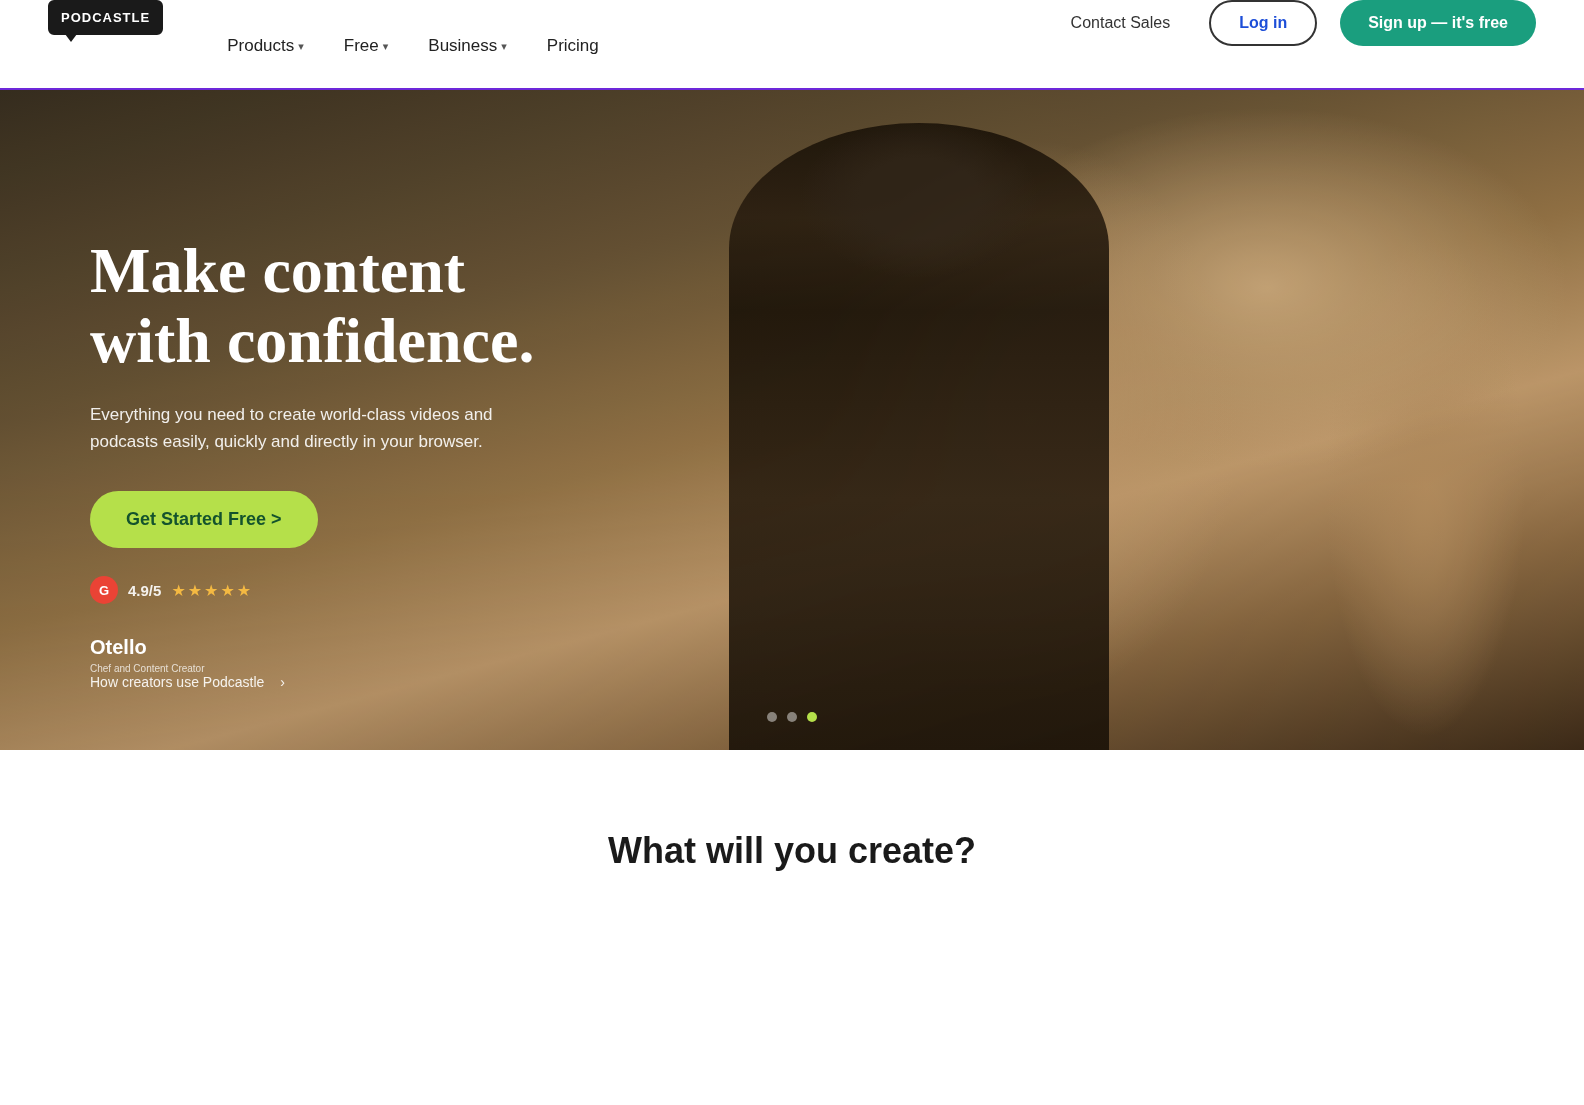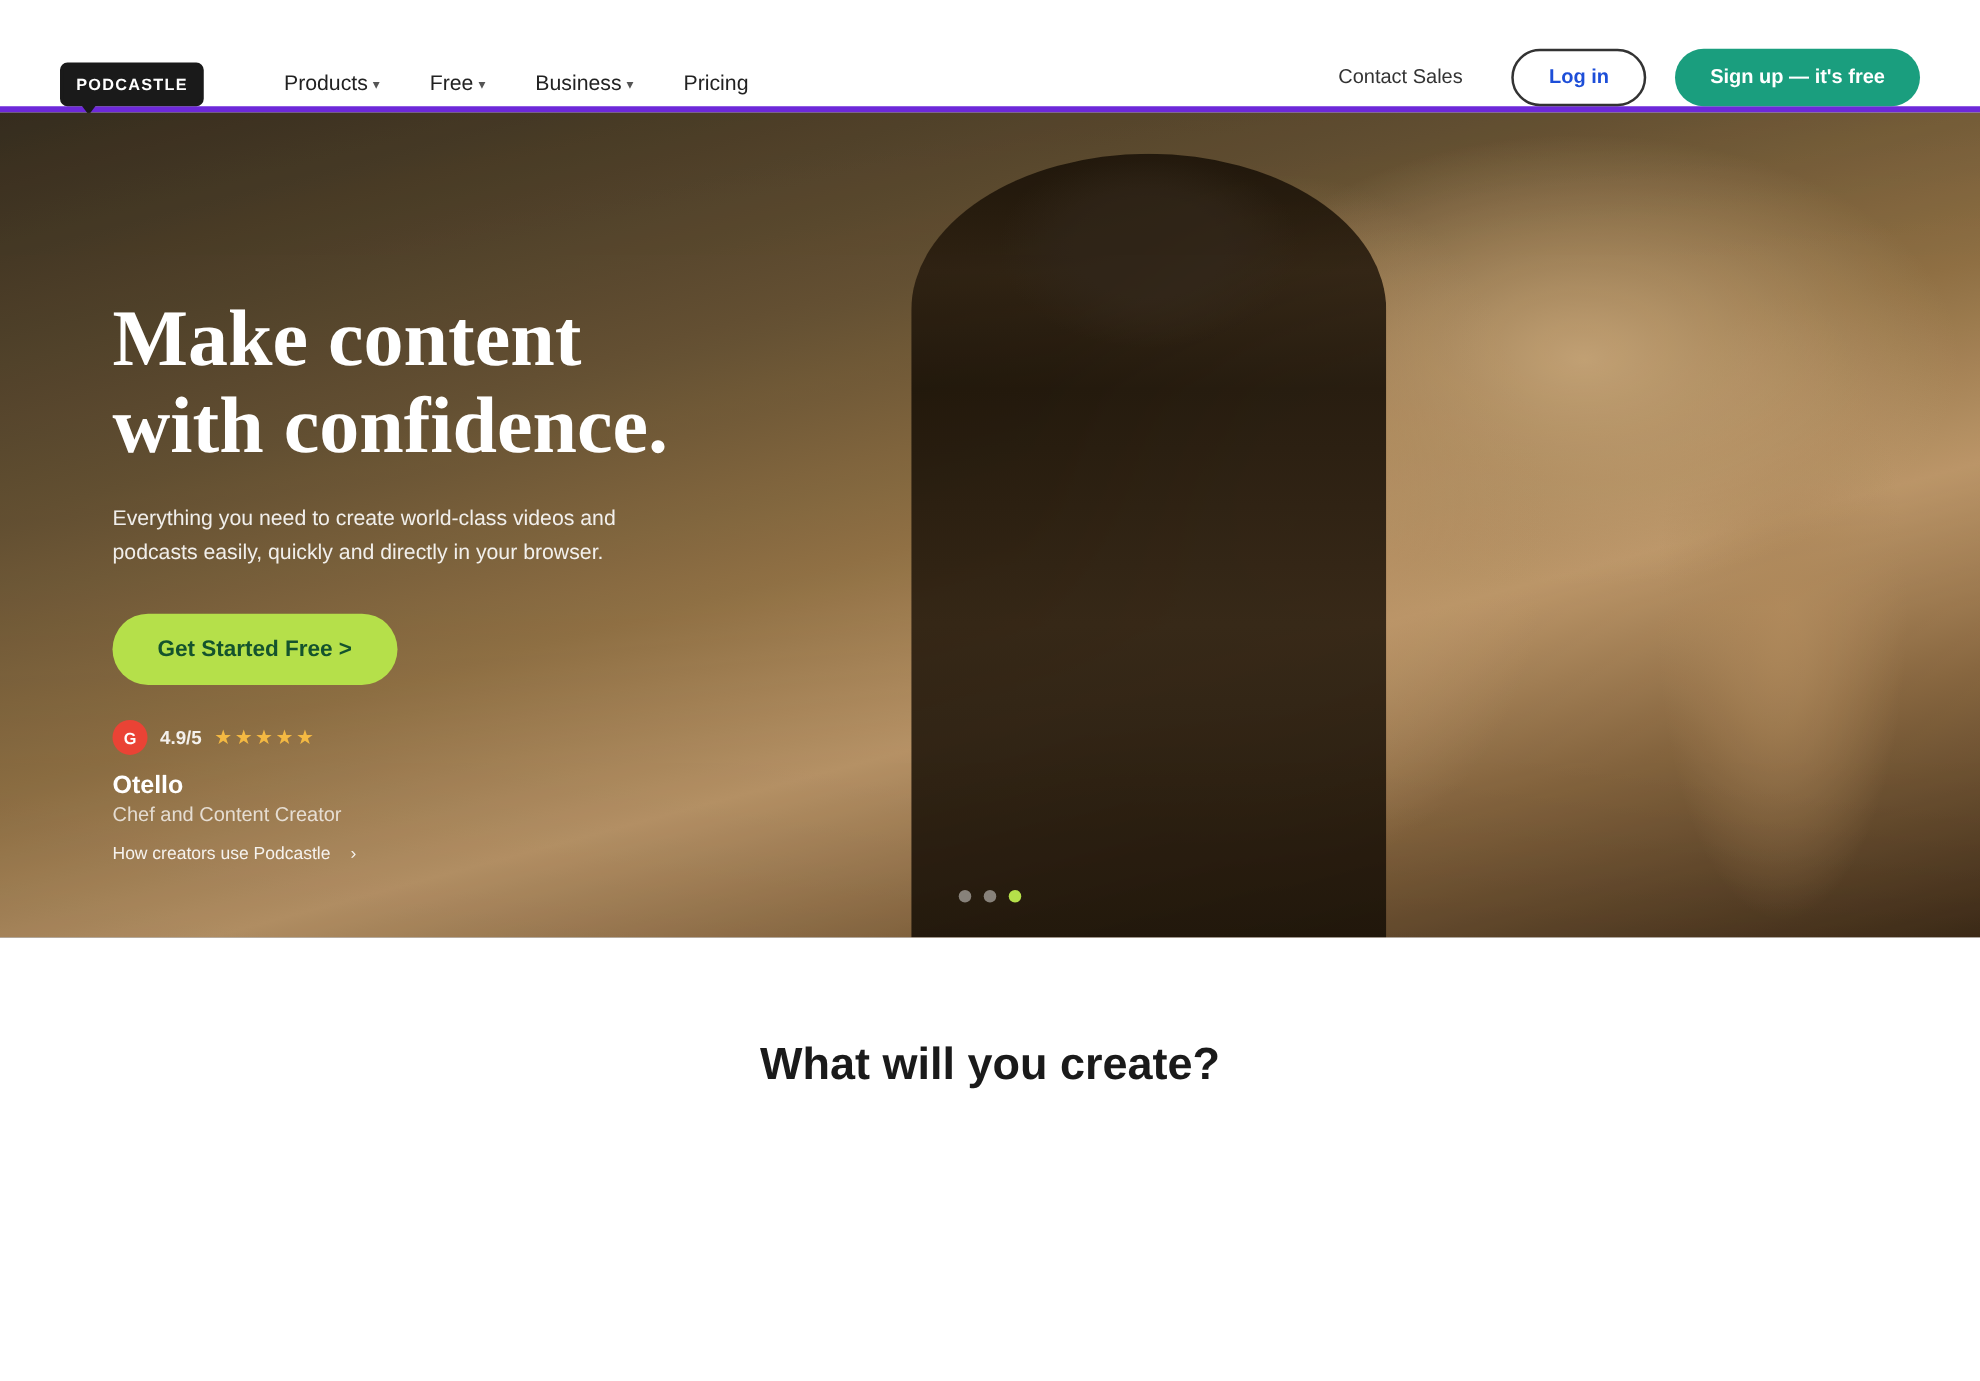--- a/index.html
+++ b/index.html
@@ -1,25 +1,25 @@
 <!DOCTYPE html>
 <html><head>
   <meta charset="utf-8">
   <style>
     * { margin: 0; padding: 0; box-sizing: border-box; }
     body { font-family: -apple-system, BlinkMacSystemFont, 'Segoe UI', sans-serif; background: #fff; width: 1584px; }
 
     
     .navbar {
       display: flex;
-      align-items: flex-end;
+      align-items: flex-start;
       padding: 0 48px;
       height: 90px;
       background: #fff;
-      border-bottom: 5px solid #6d28d9;
+      border-bottom: 2px solid #6d28d9;
     }
     .logo-wrap {
       display: flex;
       align-items: center;
       margin-right: 48px;
     }
     .logo-box {
       background: #1a1a1a;
       color: #fff;
       font-weight: 900;
@@ -50,20 +50,21 @@
     .nav-item {
       display: flex;
       align-items: center;
       gap: 4px;
       padding: 8px 16px;
       font-size: 17px;
       color: #222;
       cursor: pointer;
       border-radius: 8px;
       font-weight: 500;
+      margin-top: 28px;
     }
     .nav-chevron {
       font-size: 11px;
       color: #555;
     }
     .nav-right {
       display: flex;
       align-items: center;
       gap: 23px;
     }
@@ -213,23 +214,22 @@
       left: 90px;
       bottom: 60px;
       color: #fff;
     }
     .creator-name {
       font-size: 20px;
       font-weight: 700;
       margin-bottom: 4px;
     }
     .creator-role {
-      font-size: 16px;
+      font-size: 10px;
       color: rgba(255,255,255,0.75);
-      margin-bottom: 12px;
     }
     .creators-link {
       font-size: 14px;
       color: rgba(255,255,255,0.9);
       cursor: pointer;
       display: flex;
       align-items: center;
       gap: 16px;
     }
     

